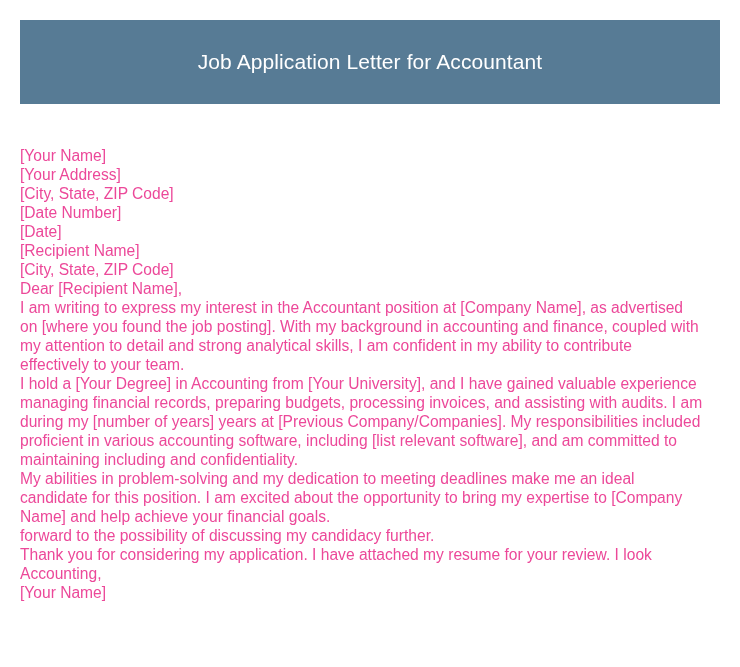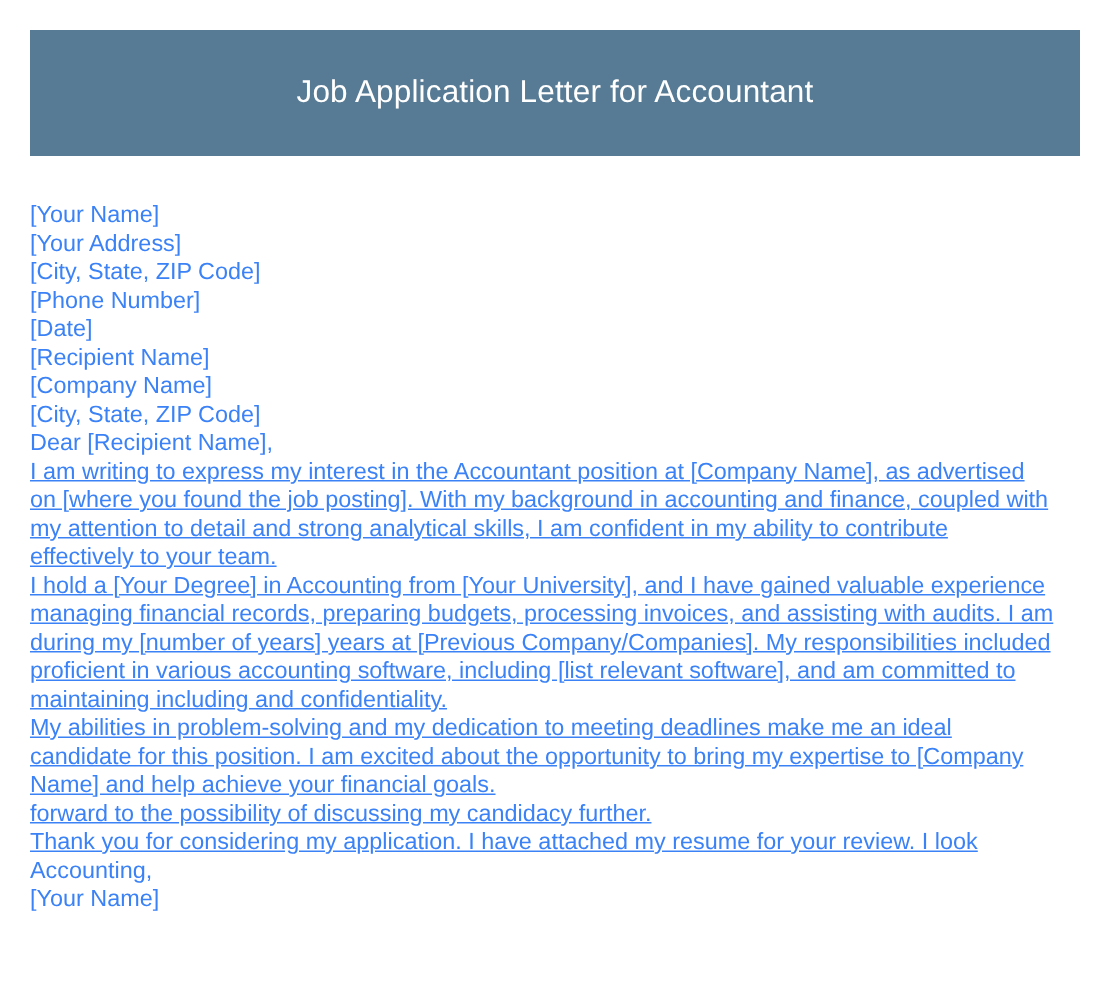--- a/index.html
+++ b/index.html
@@ -26,56 +26,54 @@
       justify-content: center;
     }
     .header-title {
       color: #ffffff;
       font-size: 21px;
       letter-spacing: 0.1px;
     }
     .letter {
       position: absolute;
       left: 20px;
-      top: 134px;
+      top: 146px;
       width: 704px;
-      color: #3b82f6;
+      color: #ec4899;
       font-size: 15.6px;
       line-height: 19px;
     }
     .line {
       display: block;
       white-space: nowrap;
     }
     .para {
       display: block;
       white-space: normal;
       margin: 0;
-      text-decoration: underline;
     }
   </style>
 </head>
 <body>
 
 <div class="header">
   <span class="header-title">Job Application Letter for Accountant</span>
 </div>
 
 <div class="letter">
   <div>
     <span class="line">[Your Name]</span>
     <span class="line">[Your Address]</span>
     <span class="line">[City, State, ZIP Code]</span>
-    <span class="line">[Phone Number]</span>
+    <span class="line">[Date Number]</span>
     <span class="line">[Date]</span>
   </div>
 
   <div>
     <span class="line">[Recipient Name]</span>
-    <span class="line">[Company Name]</span>
     <span class="line">[City, State, ZIP Code]</span>
   </div>
 
   <span class="line">Dear [Recipient Name],</span>
 
   <div class="para">
     <span class="line">I am writing to express my interest in the Accountant position at [Company Name], as advertised</span>
     <span class="line">on [where you found the job posting]. With my background in accounting and finance, coupled with</span>
     <span class="line">my attention to detail and strong analytical skills, I am confident in my ability to contribute</span>
     <span class="line">effectively to your team.</span>

